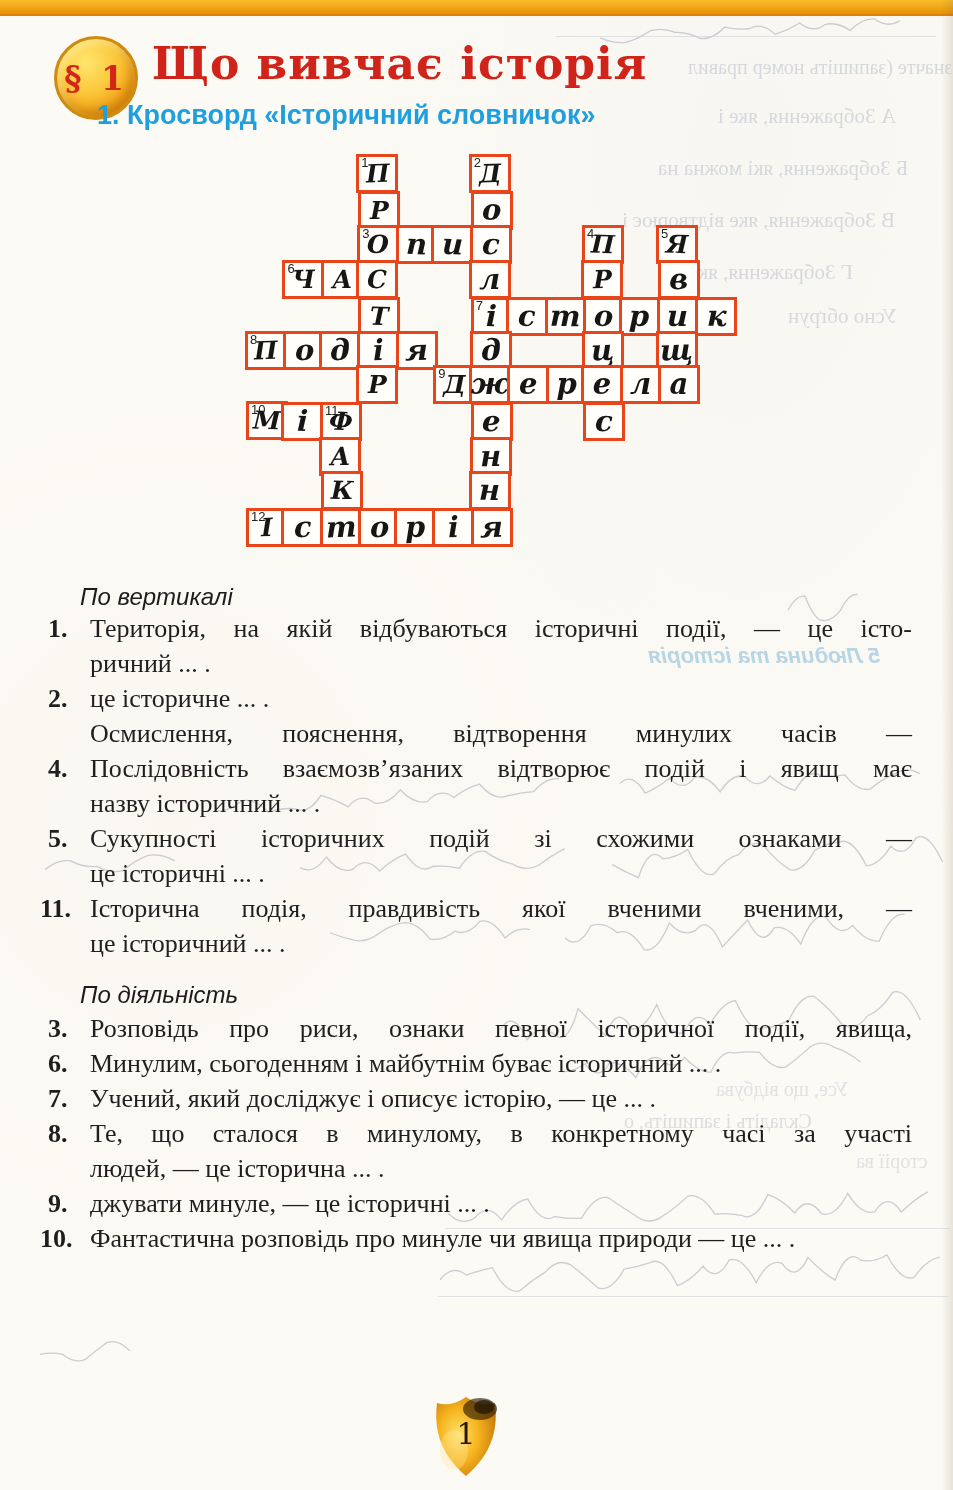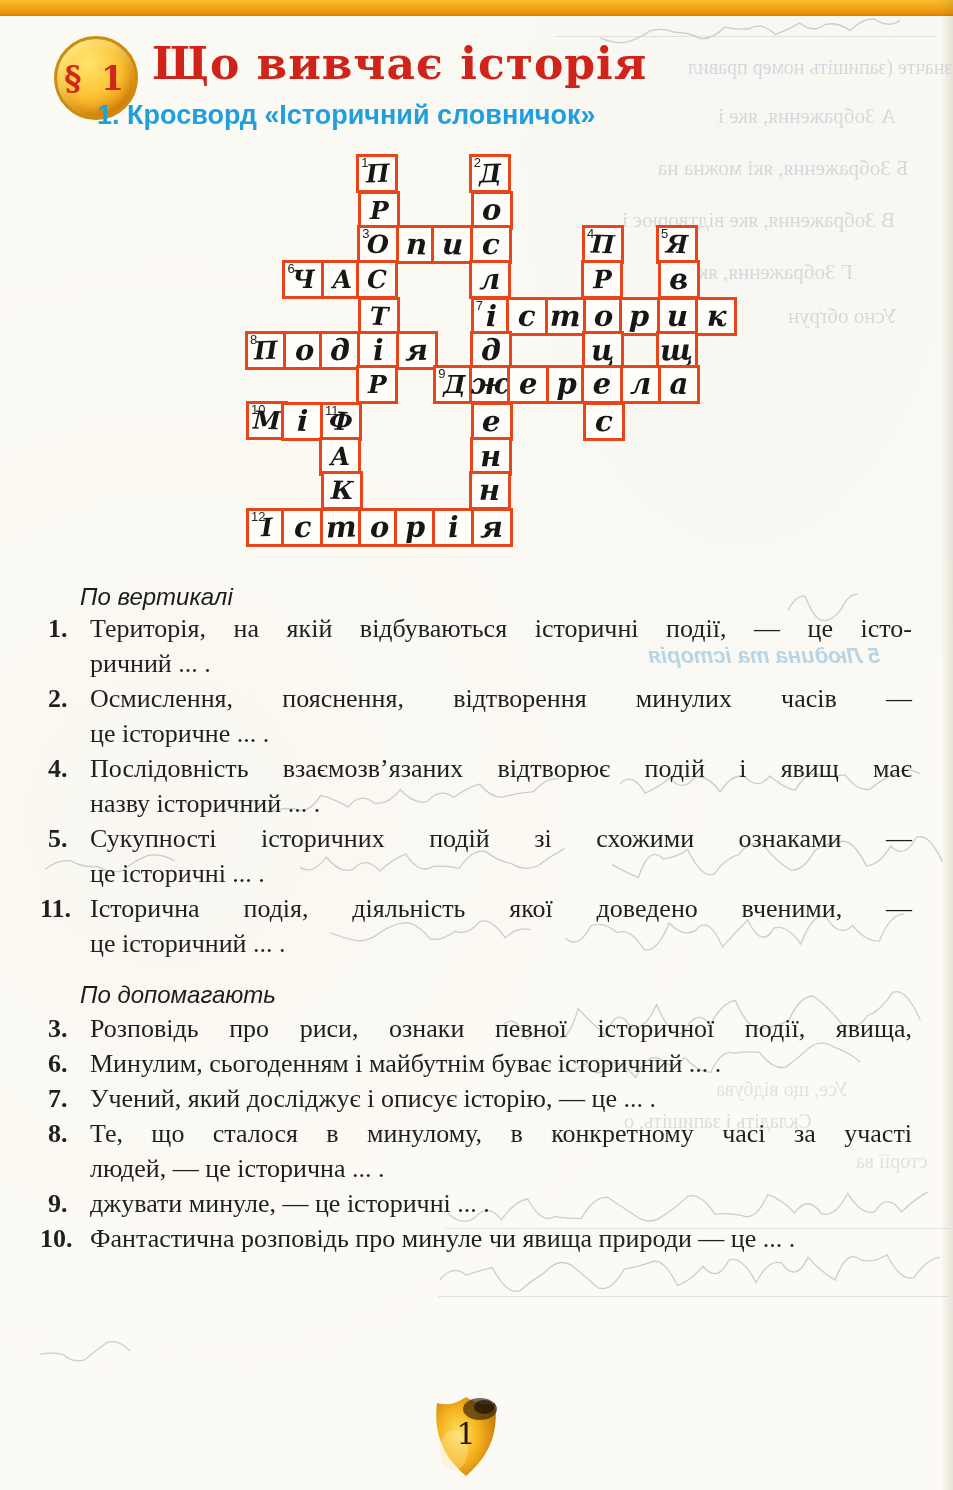--- a/index.html
+++ b/index.html
@@ -323,47 +323,47 @@
       <div class="qrow">
         <div class="qnum">1.</div>
         <div class="qtext">
           <div class="qline just">Територія, на якій відбуваються історичні події, — це істо-</div>
           <div class="qline">ричний ... .</div>
         </div>
       </div>
       <div class="qrow">
         <div class="qnum">2.</div>
         <div class="qtext">
+          <div class="qline">це історичне ... .</div>
           <div class="qline just">Осмислення, пояснення, відтворення минулих часів —</div>
-          <div class="qline">це історичне ... .</div>
         </div>
       </div>
       <div class="qrow">
         <div class="qnum">4.</div>
         <div class="qtext">
           <div class="qline just">Послідовність взаємозв’язаних відтворює подій і явищ має</div>
           <div class="qline">назву історичний ... .</div>
         </div>
       </div>
       <div class="qrow">
         <div class="qnum">5.</div>
         <div class="qtext">
           <div class="qline just">Сукупності історичних подій зі схожими ознаками —</div>
           <div class="qline">це історичні ... .</div>
         </div>
       </div>
       <div class="qrow">
         <div class="qnum wide">11.</div>
         <div class="qtext">
-          <div class="qline just">Історична подія, діяльність якої доведено вченими, —</div>
+          <div class="qline just">Історична подія, правдивість якої вченими вченими, —</div>
           <div class="qline">це історичний ... .</div>
         </div>
       </div>
     </div>
-  <p class="q-label" id="h-label">По допомагають</p>
+  <p class="q-label" id="h-label">По діяльність</p>
   <div class="q-list" id="h-list">
       <div class="qrow">
         <div class="qnum">3.</div>
         <div class="qtext">
           <div class="qline just">Розповідь про риси, ознаки певної історичної події, явища,</div>
         </div>
       </div>
       <div class="qrow">
         <div class="qnum">6.</div>
         <div class="qtext">

